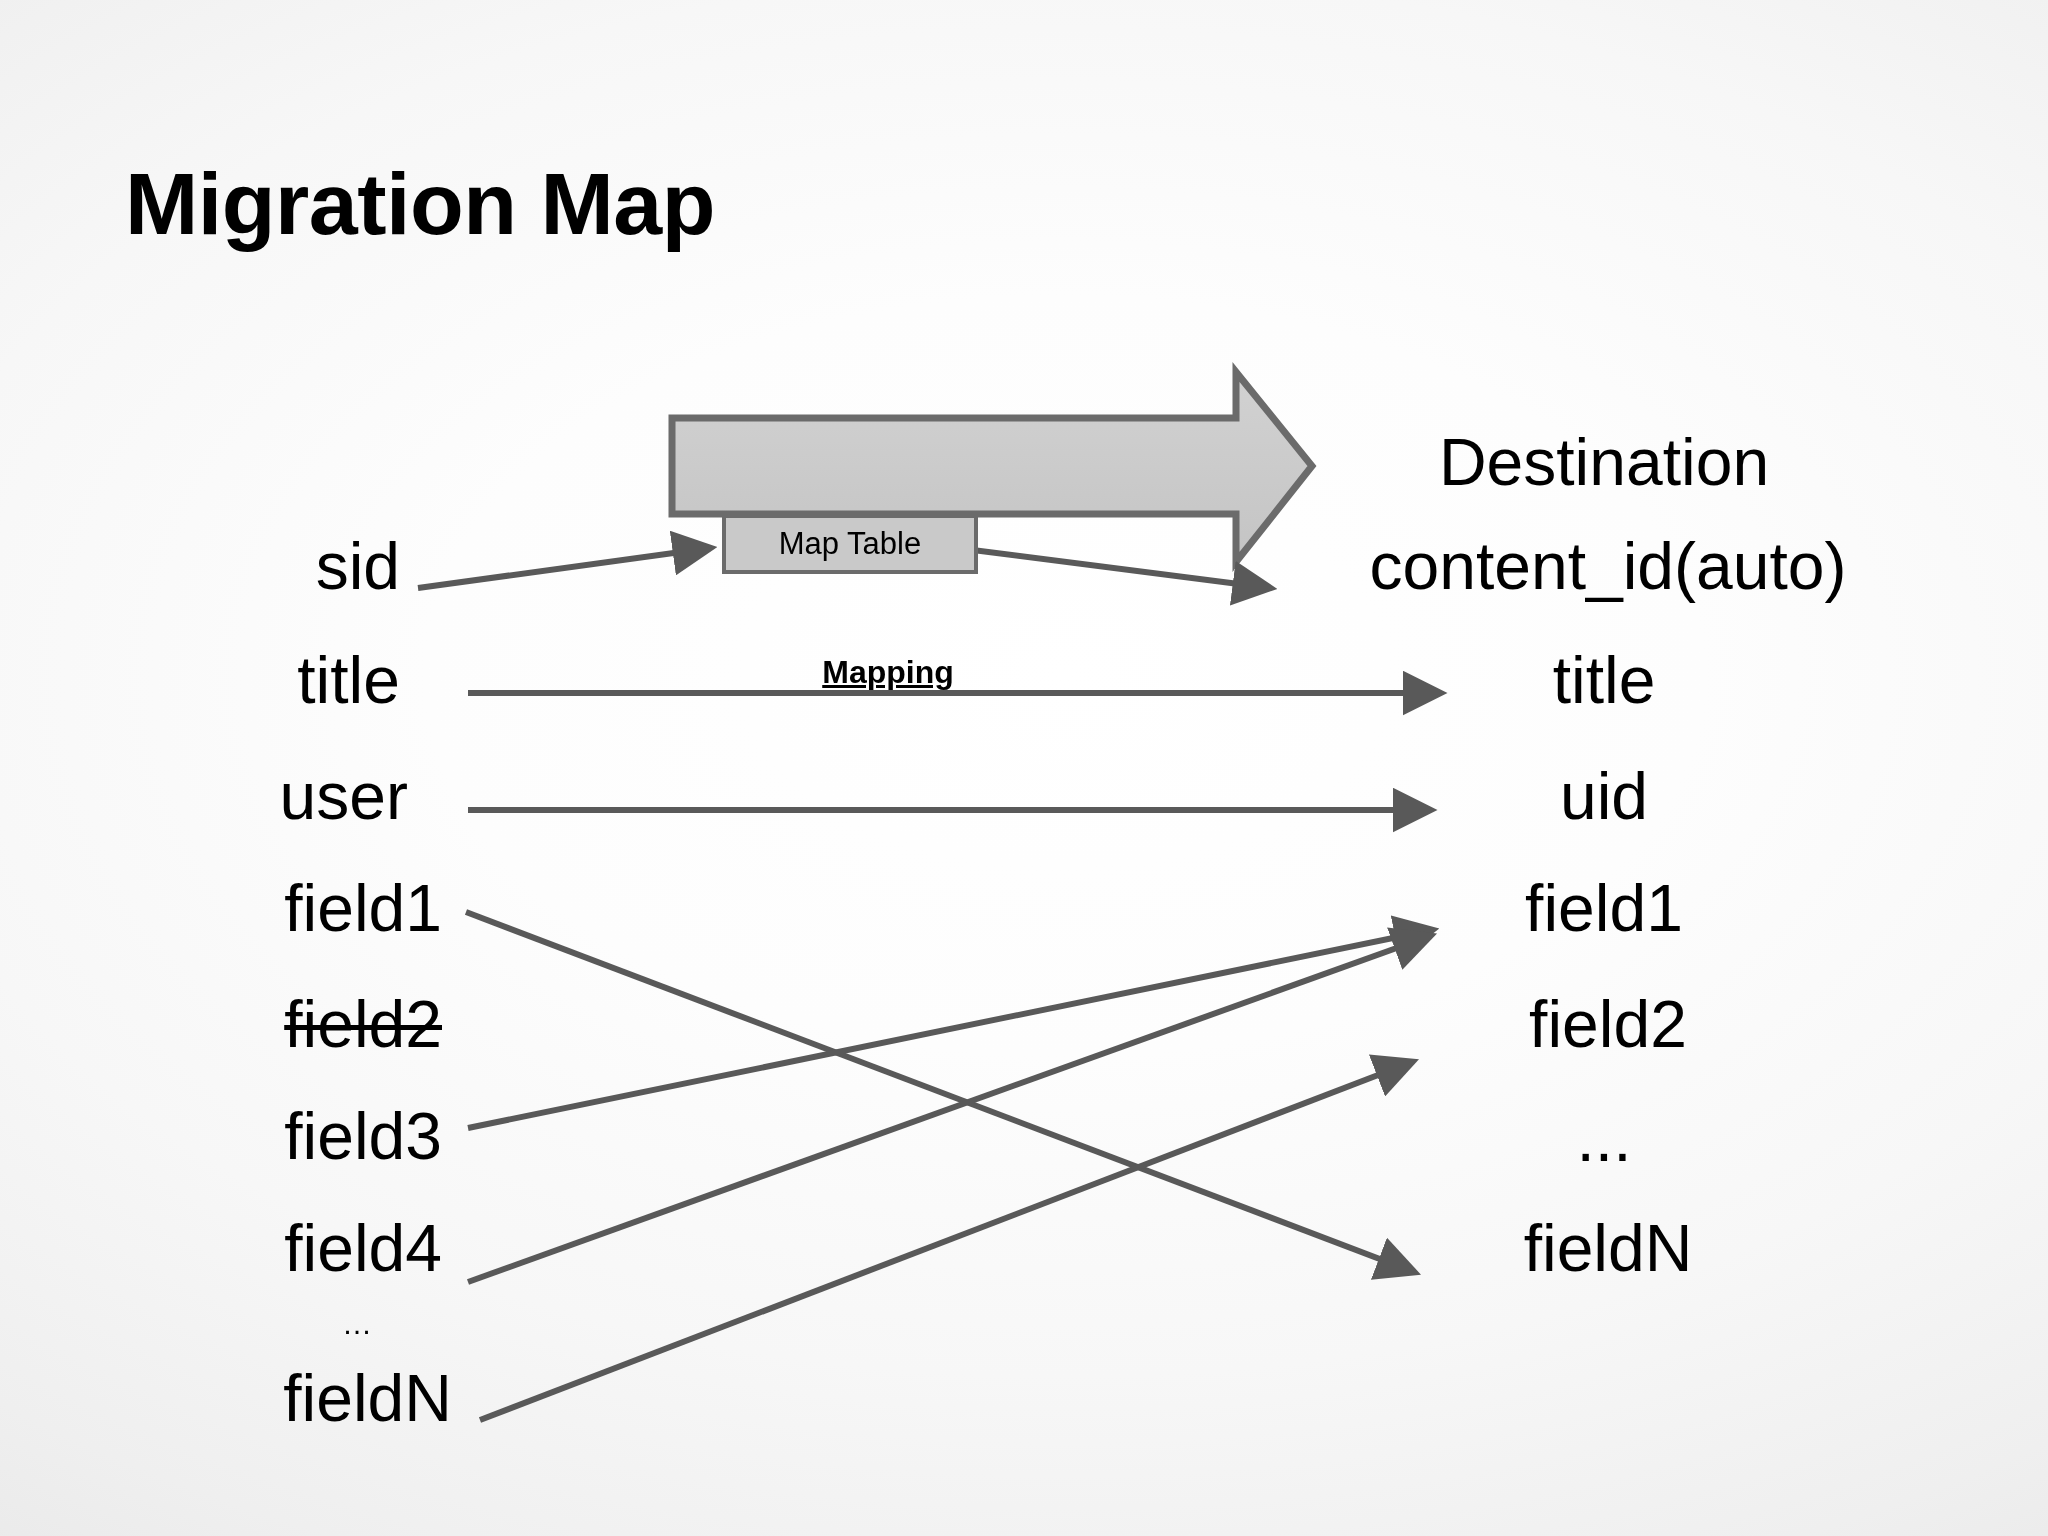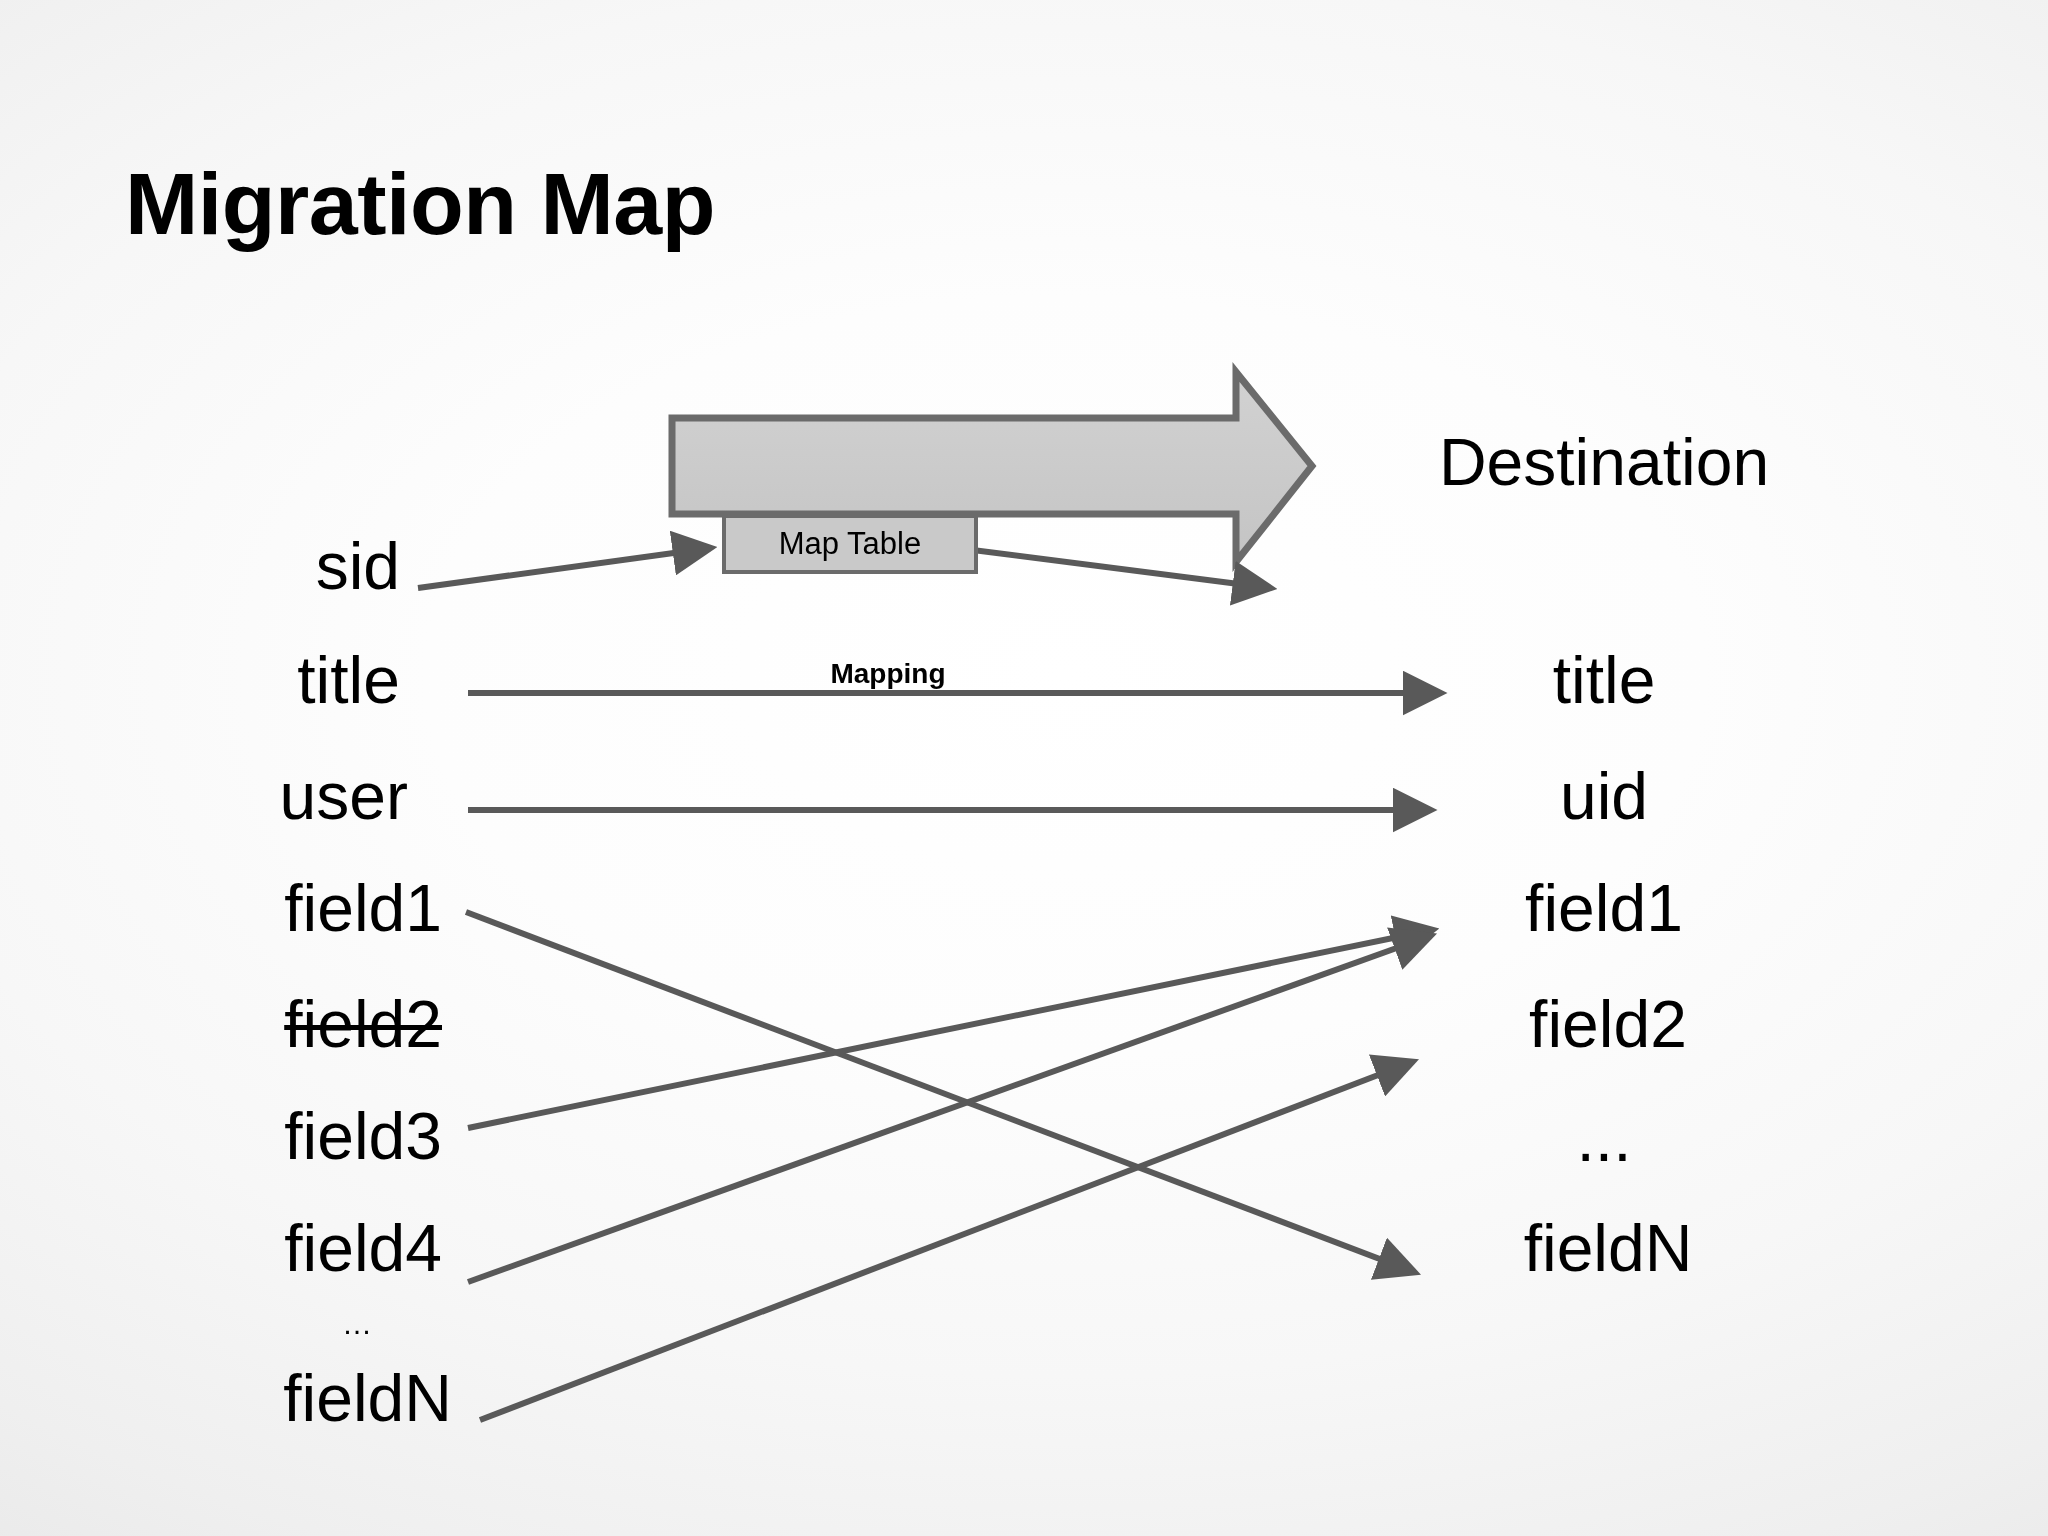--- a/index.html
+++ b/index.html
@@ -62,23 +62,24 @@
     text-decoration: line-through;
     text-decoration-thickness: 5px;
   }
   .ellipsis-small {
     font-size: 30px;
   }
 
   
   .mapping-caption {
     position: absolute;
-    font-size: 28px;
+    font-size: 32px;
     font-weight: bold;
     color: #000000;
+    text-decoration: underline;
     text-decoration-thickness: 3px;
     white-space: nowrap;
     transform: translate(-50%, -100%);
     line-height: 1;
   }
 
   
   #map-table-box {
     position: absolute;
     left: 722px;
@@ -171,20 +172,21 @@
 
   <div class="col-label src" style="left:452px; top:1398px;">fieldN</div>
 
   <div id="map-table-box">Map Table</div>
 
   <div class="mapping-caption" style="left:888px; top:688px;">Mapping</div>
 
 
   <div class="col-label dst center" style="left:1604px; top:462px;">Destination</div>
 
+  <div class="col-label dst center" style="left:1608px; top:566px;">content_id(auto)</div>
 
   <div class="col-label dst center" style="left:1604px; top:680px;">title</div>
 
   <div class="col-label dst center" style="left:1604px; top:796px;">uid</div>
 
   <div class="col-label dst center" style="left:1604px; top:908px;">field1</div>
 
   <div class="col-label dst center" style="left:1608px; top:1024px;">field2</div>
 
   <div class="col-label dst center" style="left:1604px; top:1138px;">...</div>

